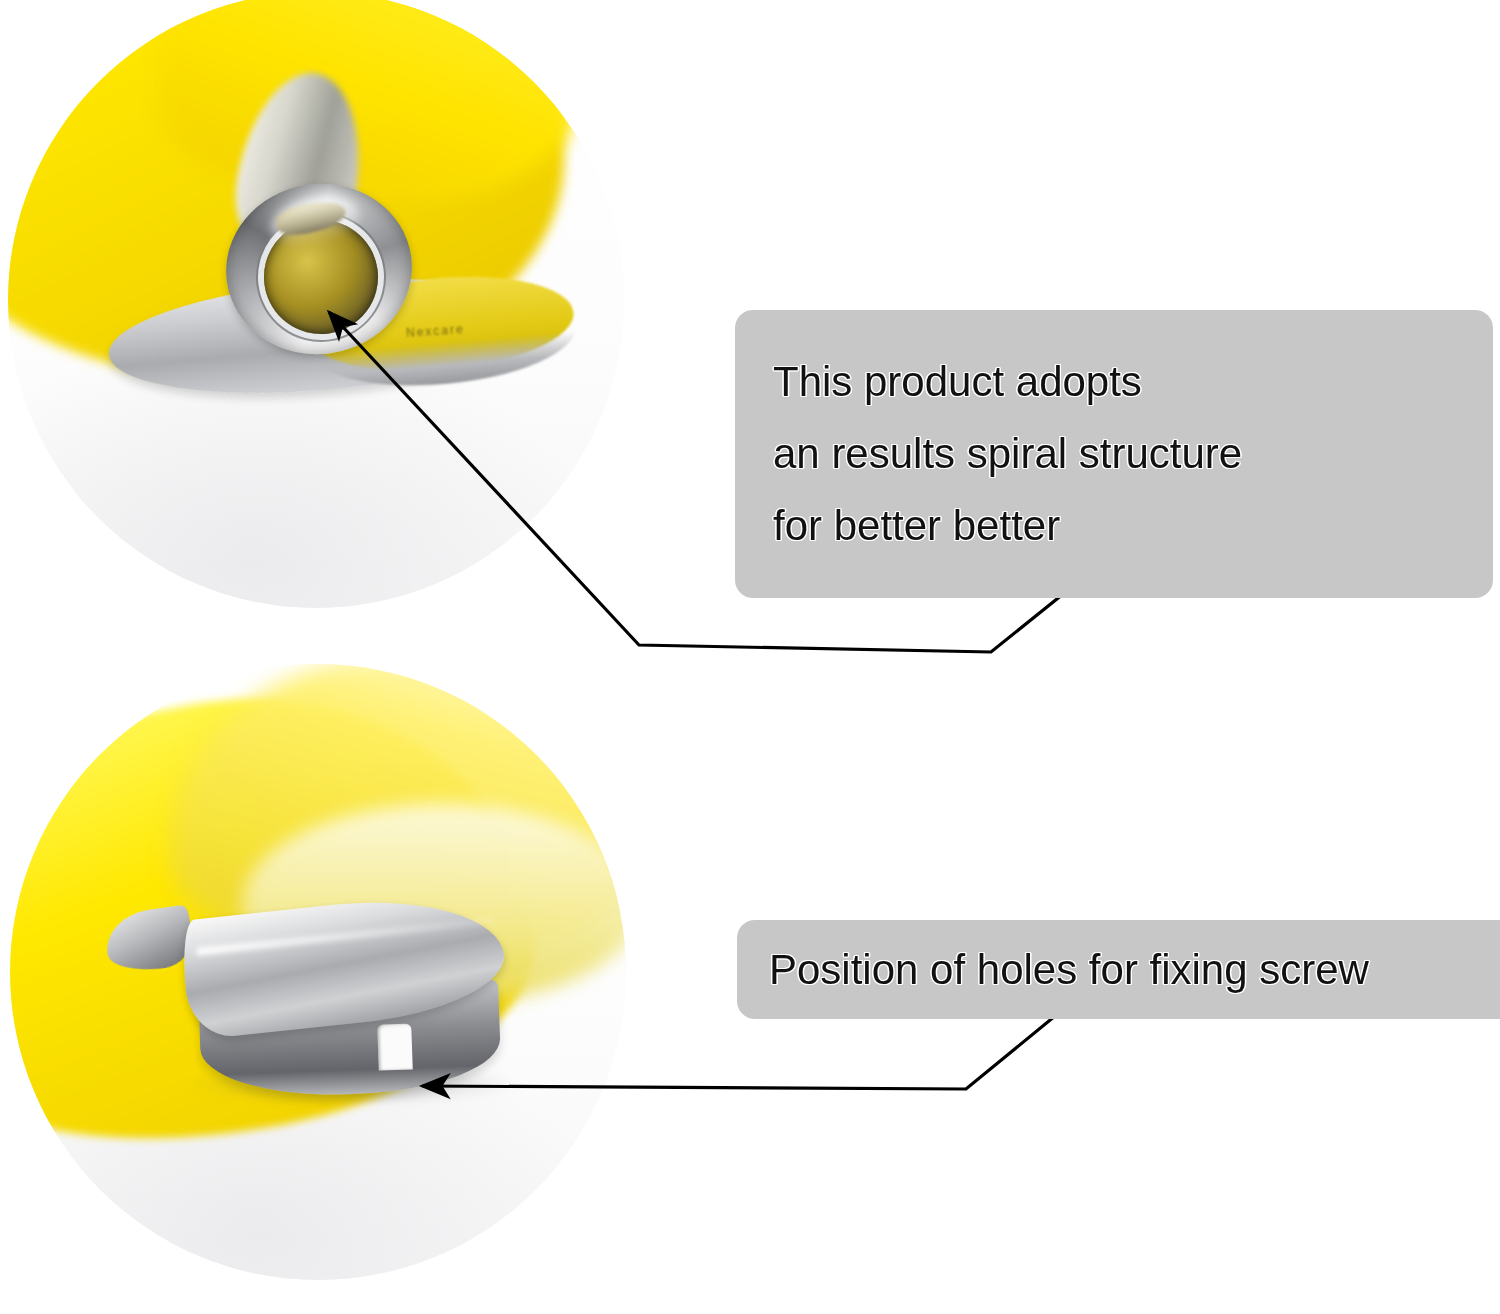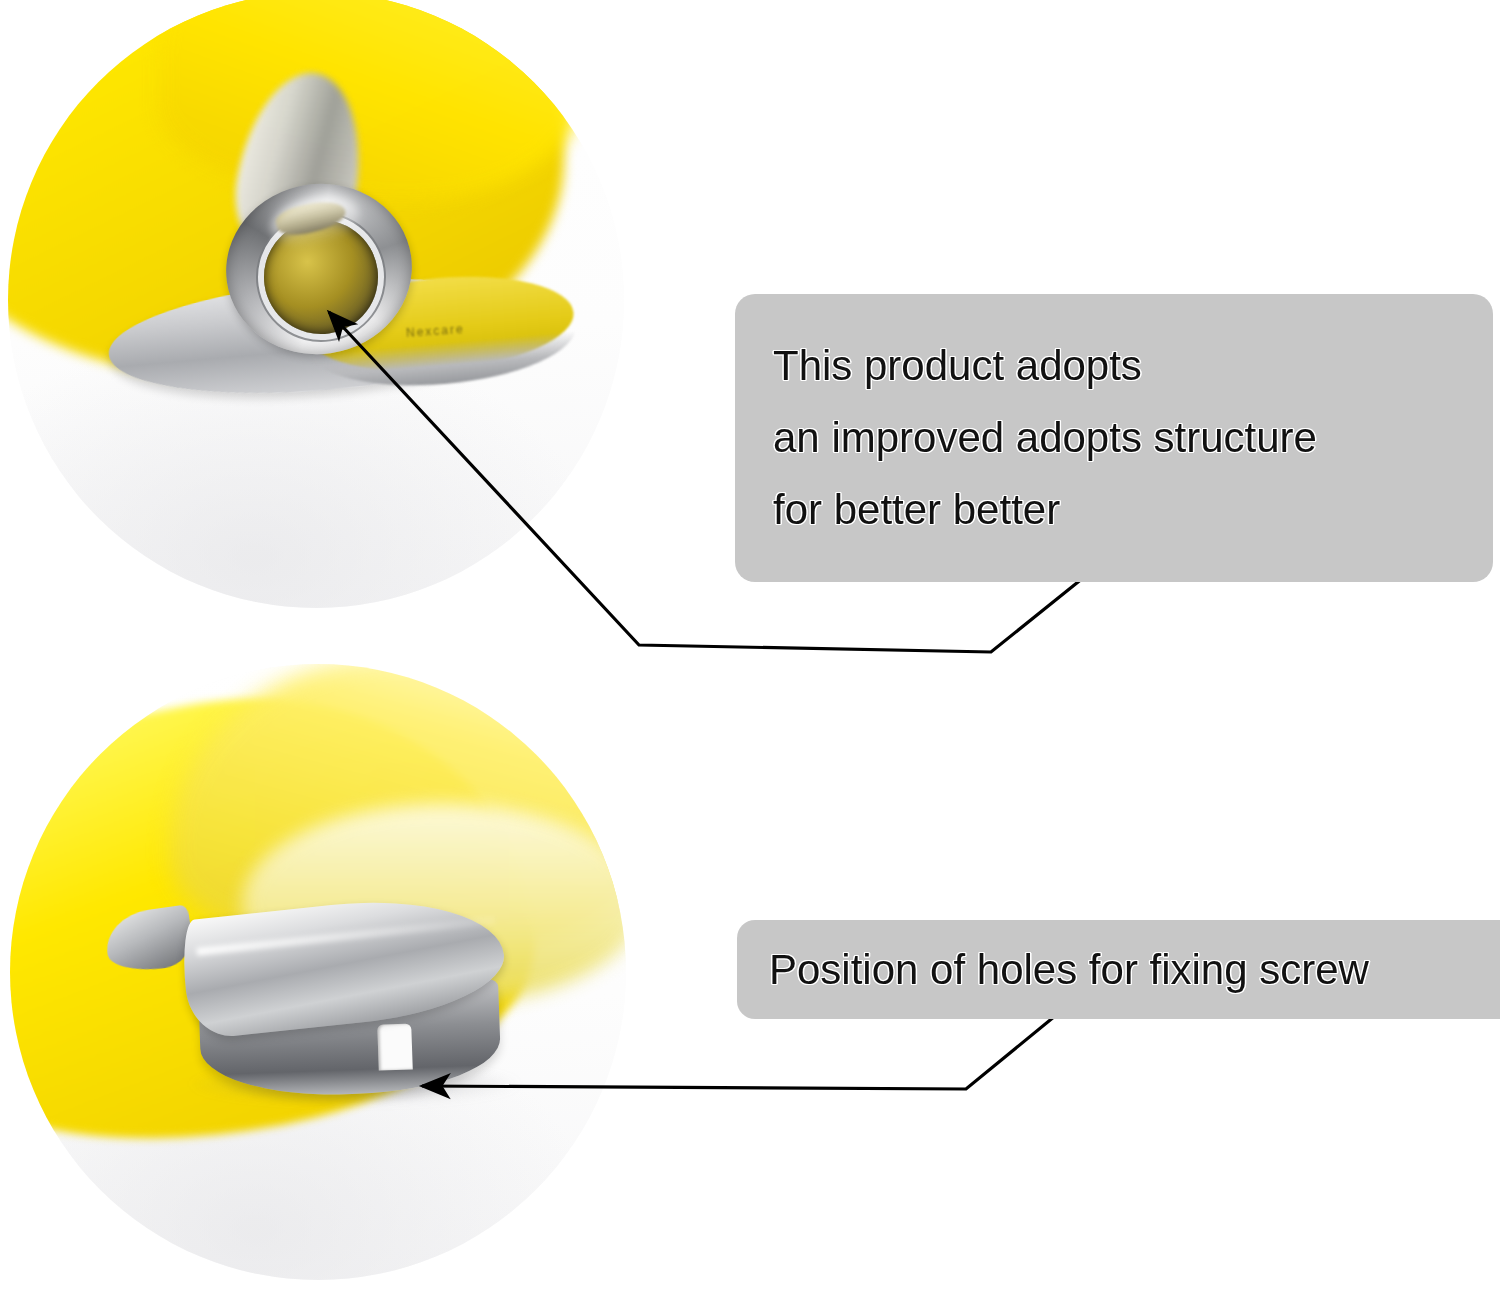--- a/index.html
+++ b/index.html
@@ -196,23 +196,22 @@
   }
   .callout .line{
     color:#111;
     font-weight:400;
     white-space:nowrap;
     text-shadow:
       -1.4px 0 #fff, 1.4px 0 #fff, 0 -1.4px #fff, 0 1.4px #fff,
       -1px -1px #fff, 1px -1px #fff, -1px 1px #fff, 1px 1px #fff;
   }
   #callout-top{
-    left:735px;top:294px;width:758px;height:288px;
+    left:735px;top:310px;width:758px;height:288px;
     padding:0 0 0 38px;
-    border-radius:20px;
   }
   #callout-top .line{font-size:42px;line-height:72px;}
   #callout-bottom{
     left:737px;top:887px;width:812px;height:99px;
     padding:0 0 0 32px;
     margin-top:33px;
   }
   #callout-bottom .line{font-size:42px;line-height:99px;}
 
   
@@ -266,21 +265,21 @@
       <path d="M 1083,578 L 991,652 L 639,645 L 329,312" fill="none" stroke="#000" stroke-width="3.2" stroke-linejoin="miter" marker-end="url(#arrowA)"></path>
     </g>
 
     <g>
       <path d="M 1077,998 L 966,1089 L 422,1086" fill="none" stroke="#000" stroke-width="3.2" stroke-linejoin="miter" marker-end="url(#arrowA)"></path>
     </g>
   </svg>
 
   <div class="callout" id="callout-top">
     <div class="line">This product adopts</div>
-    <div class="line">an improved adopts structure</div>
+    <div class="line">an results spiral structure</div>
     <div class="line">for better better</div>
   </div>
 
   <div class="callout" id="callout-bottom">
     <div class="line">Position of holes for fixing screw</div>
   </div>
 
 </div>
 
 </body></html>

